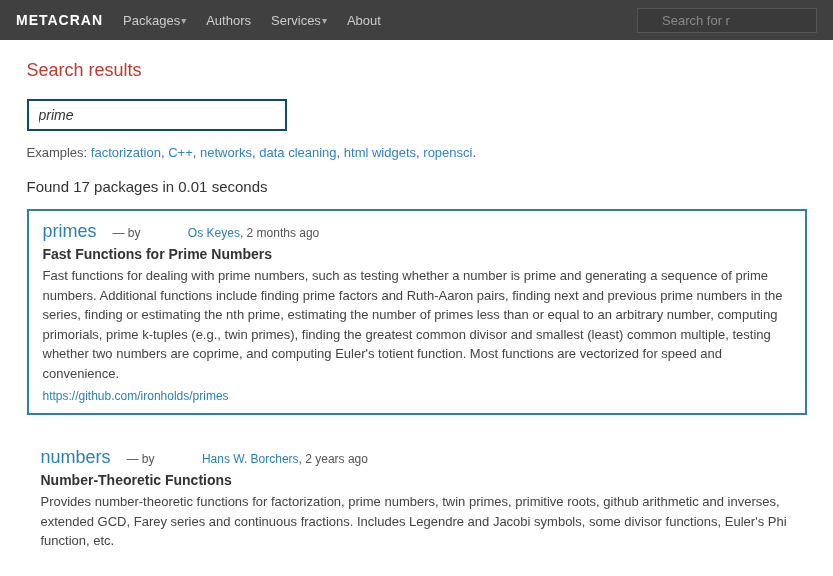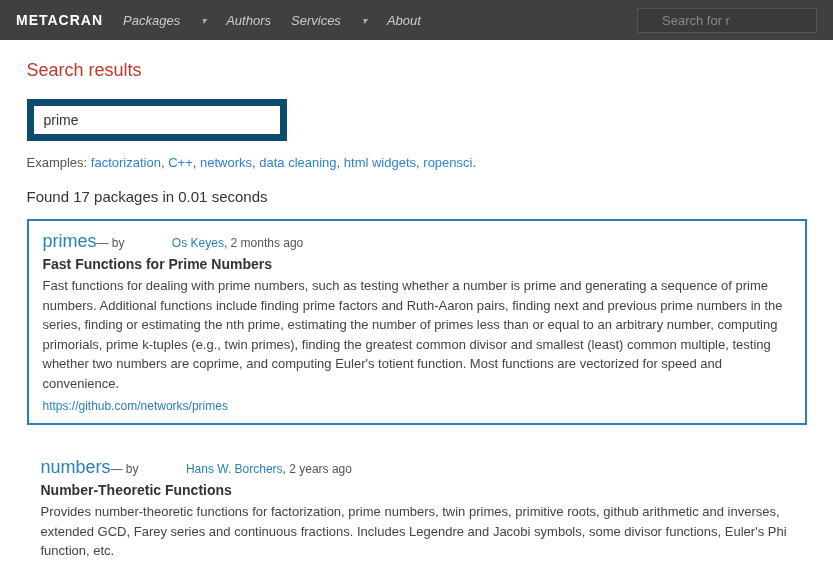--- a/index.html
+++ b/index.html
@@ -24,22 +24,21 @@
       font-size: 14px;
       font-weight: bold;
       letter-spacing: 1px;
     }
     .navbar-item {
       color: #ccc;
       font-size: 13px;
       cursor: pointer;
       display: flex;
       align-items: center;
-      gap: 21px;
-      font-style: italic;
+      gap: 1px;
     }
     .dropdown-arrow {
       font-size: 10px;
       color: #aaa;
     }
     .navbar-search input {
       background: #3a3a3a;
       border: 1px solid #555;
       color: #ccc;
       padding: 4px 24px;
@@ -60,26 +59,27 @@
       font-size: 18px;
       font-weight: normal;
       margin-bottom: 18px;
     }
 
     
     .search-box-container {
       margin-bottom: 14px;
     }
     .search-box {
-      border: 7px solid #0c4a6e;
+      border: 2px solid #0c4a6e;
       padding: 6px 10px;
       font-size: 14px;
       width: 260px;
       outline: none;
       color: #333;
+      font-style: italic;
     }
 
     
     .examples-line {
       font-size: 13px;
       color: #555;
       margin-bottom: 18px;
     }
     .examples-line a {
       color: #3182ce;
@@ -97,21 +97,21 @@
     .package-card {
       margin-bottom: 22px;
       padding: 10px 14px;
     }
     .package-card.highlighted {
       border: 2px solid #2980b9;
     }
     .package-header {
       display: flex;
       align-items: baseline;
-      gap: 0;
+      gap: 16px;
       margin-bottom: 4px;
     }
     .package-name {
       color: #2980b9;
       font-size: 18px;
       font-weight: normal;
       text-decoration: none;
       cursor: pointer;
     }
     .package-meta {
@@ -189,21 +189,21 @@
 
   <div class="package-card highlighted">
     <div class="package-header">
       <a class="package-name">primes</a>
       <span class="package-meta">
         — by <a href="#">Os Keyes</a>, 2 months ago
       </span>
     </div>
     <div class="package-subtitle">Fast Functions for Prime Numbers</div>
     <div class="package-description">Fast functions for dealing with prime numbers, such as testing whether a number is prime and generating a sequence of prime numbers. Additional functions include finding prime factors and Ruth-Aaron pairs, finding next and previous prime numbers in the series, finding or estimating the nth prime, estimating the number of primes less than or equal to an arbitrary number, computing primorials, prime k-tuples (e.g., twin primes), finding the greatest common divisor and smallest (least) common multiple, testing whether two numbers are coprime, and computing Euler's totient function. Most functions are vectorized for speed and convenience.</div>
-    <a href="#" class="package-link">https://github.com/networks/primes</a>
+    <a href="#" class="package-link">https://github.com/ironholds/primes</a>
   </div>
 
   <div class="package-card">
     <div class="package-header">
       <a class="package-name">numbers</a>
       <span class="package-meta">
         — by <a href="#">Hans W. Borchers</a>, 2 years ago
       </span>
     </div>
     <div class="package-subtitle">Number-Theoretic Functions</div>

